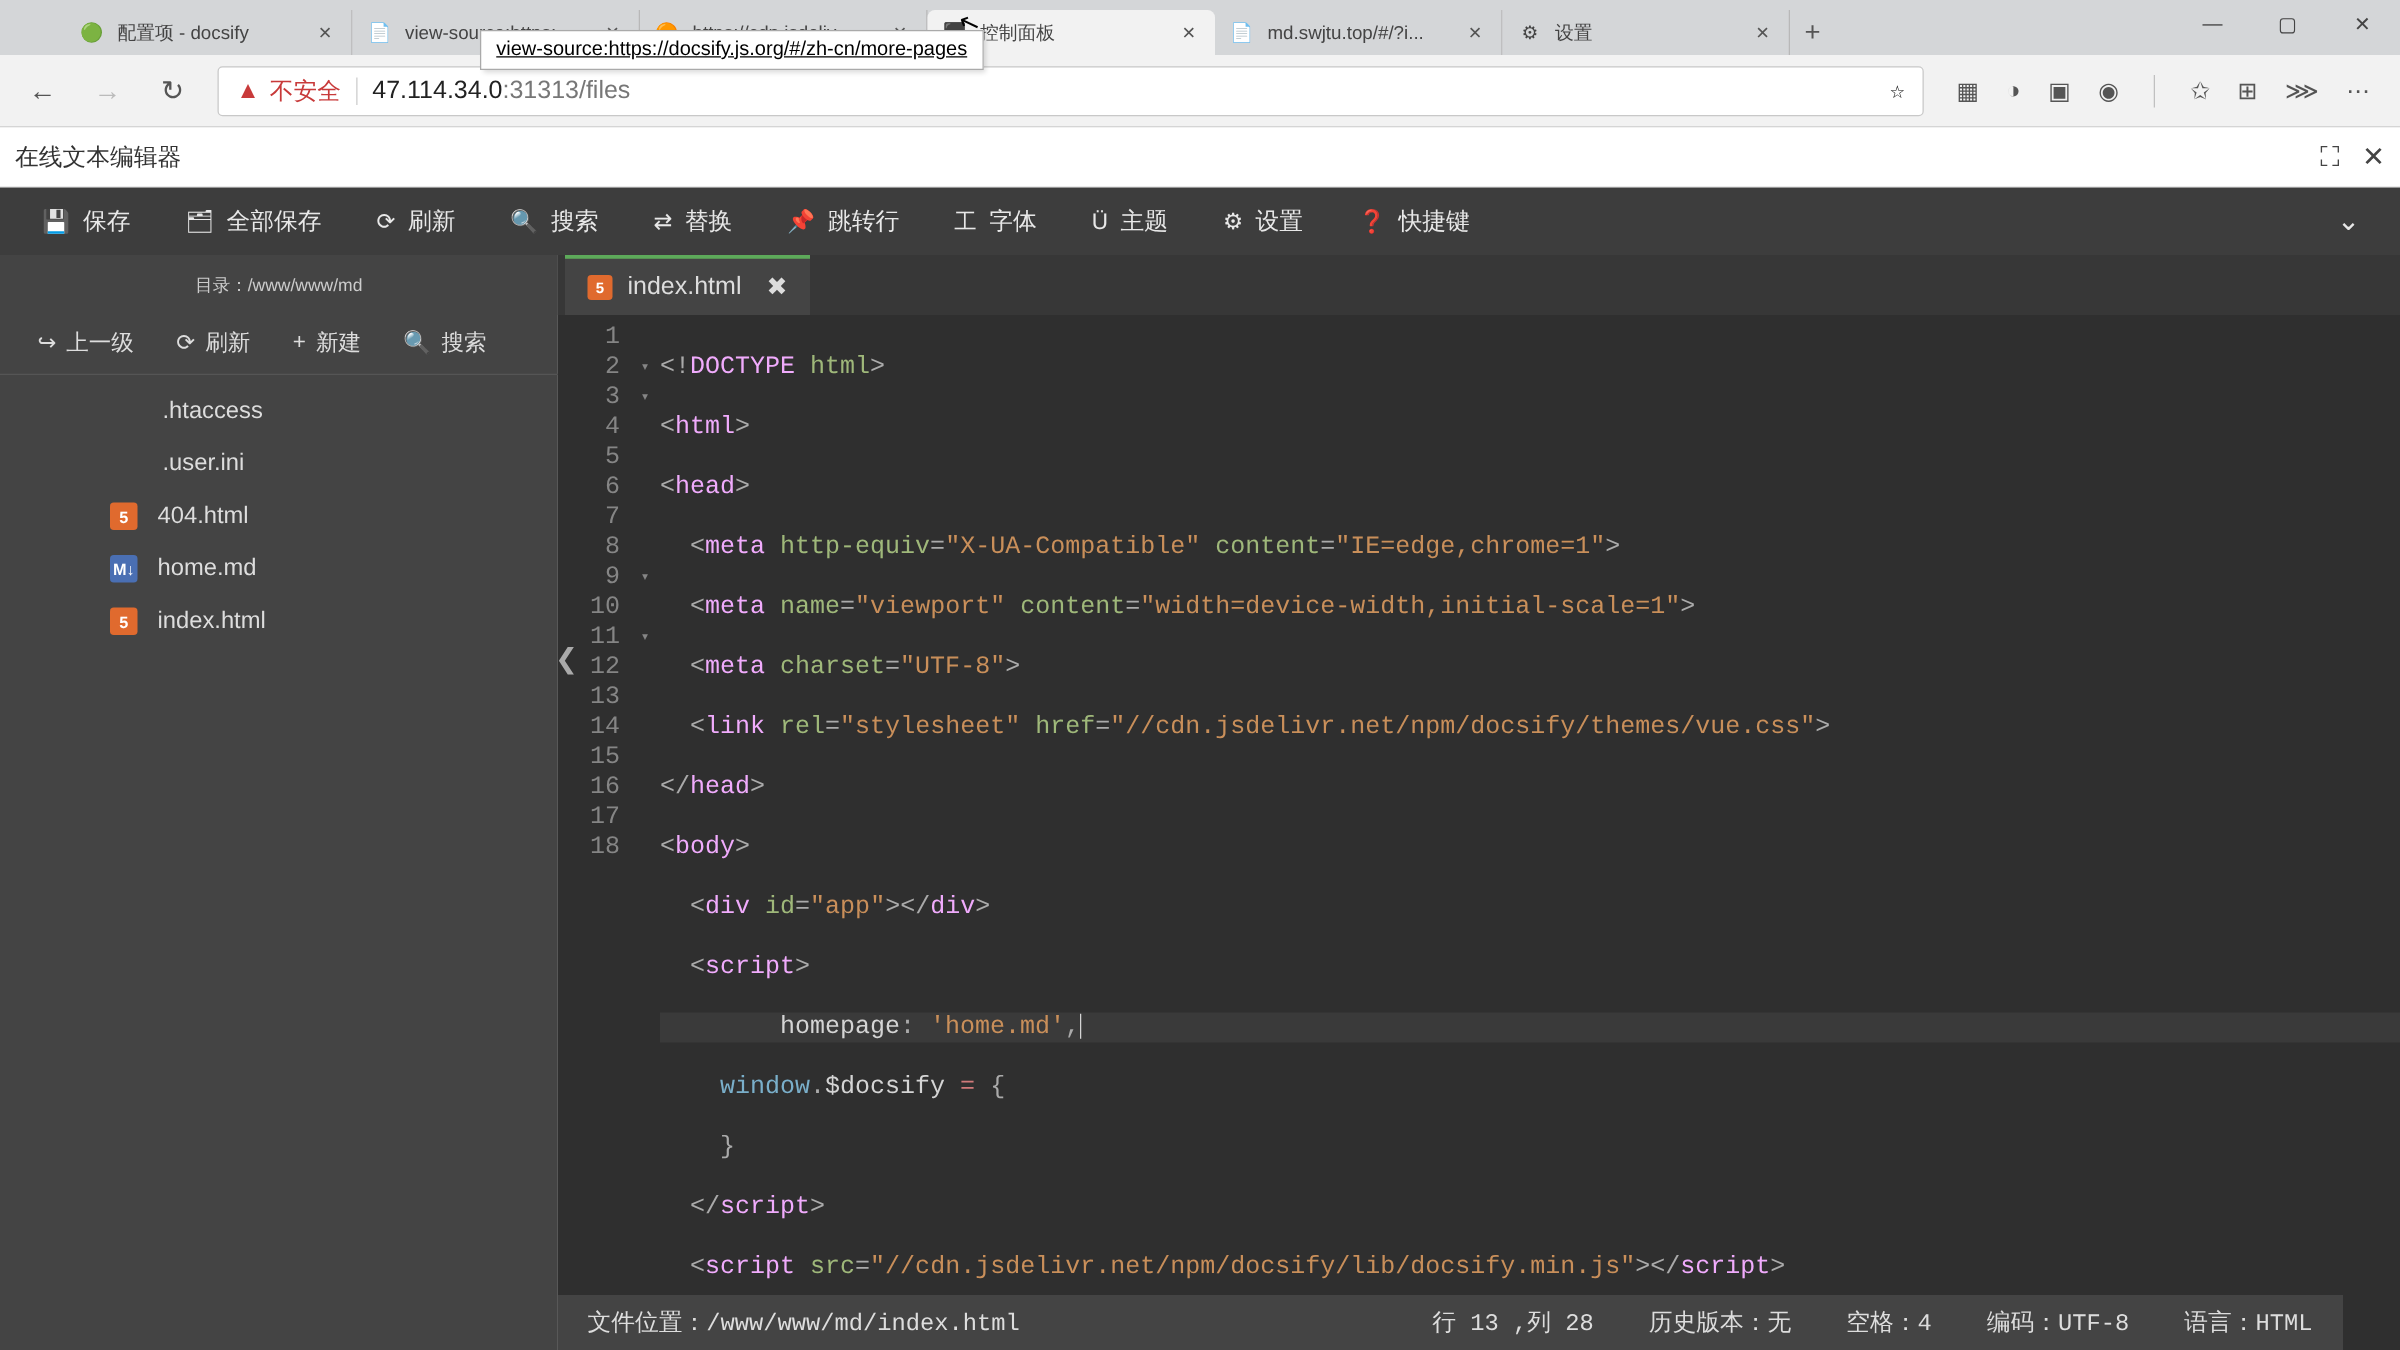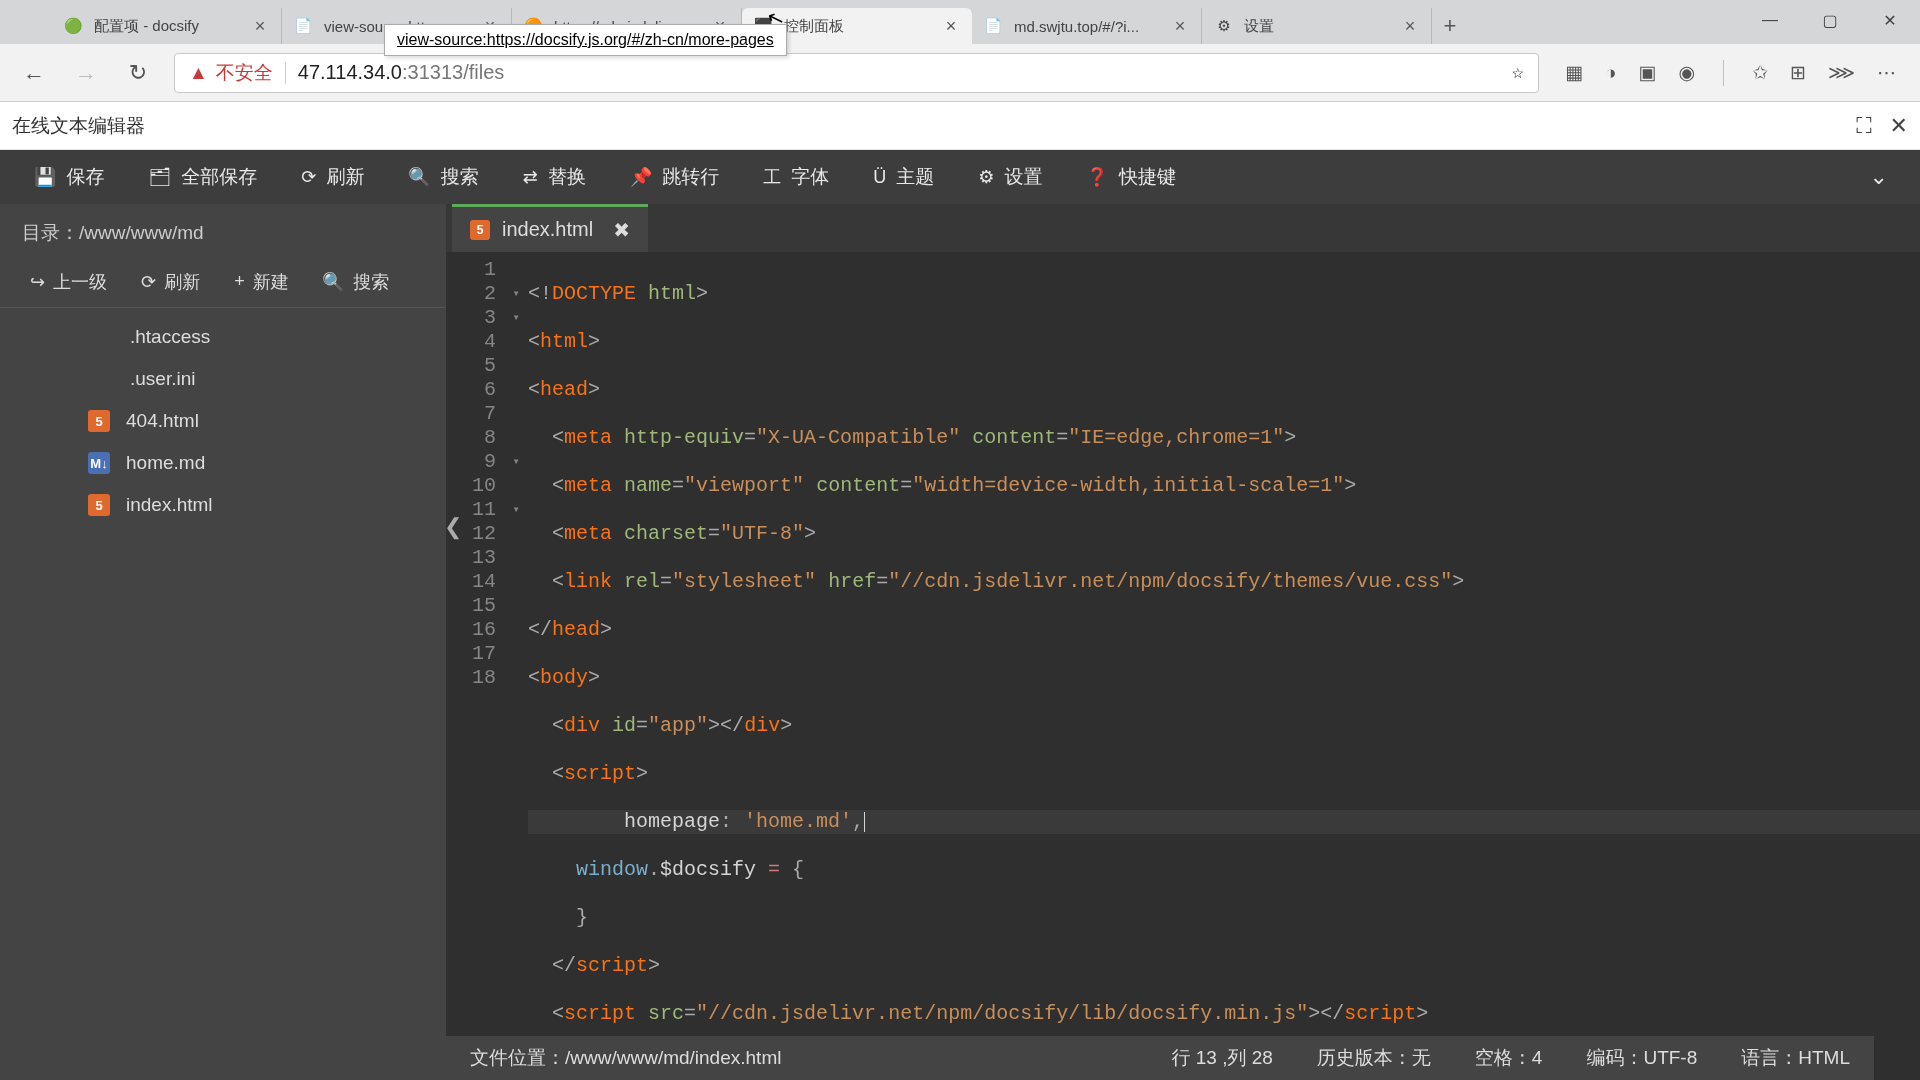--- a/index.html
+++ b/index.html
@@ -43,21 +43,21 @@
 .tool-btn { display: flex; align-items: center; gap: 10px; padding: 0 20px; height: 42px; color: #e8e8e8; font-size: 19px; cursor: pointer; }
 .tool-btn .ico { font-size: 18px; }
 .tool-spacer { flex: 1; }
 .tool-chevron { color: #e8e8e8; font-size: 22px; padding: 0 18px; }
 
 
 .main { display: flex; height: calc(1080px - 44px - 58px - 48px - 54px); }
 
 
 .sidebar { width: 446px; background: #444; color: #ddd; display: flex; flex-direction: column; }
-.dir-label { padding: 16px 22px 10px; font-size: 19px; color: #ccc; }
+.dir-label { padding: 16px 22px 10px; font-size: 14px; color: #ccc; text-align: center; }
 .sidebar-actions { height: 52px; display: flex; align-items: center; padding: 0 18px; gap: 10px; border-bottom: 1px solid #555; }
 .side-act { display: flex; align-items: center; gap: 8px; padding: 0 12px; font-size: 18px; color: #ddd; cursor: pointer; }
 .file-list { flex: 1; padding: 8px 0; }
 .file-item { display: flex; align-items: center; gap: 16px; padding: 10px 22px 10px 88px; font-size: 19px; color: #ddd; cursor: pointer; }
 .file-item .ficon { display: inline-flex; width: 22px; height: 22px; align-items: center; justify-content: center; font-size: 13px; color: #fff; border-radius: 3px; font-weight: bold; }
 .file-item .ficon.html { background: #e06a2e; }
 .file-item .ficon.md { background: #4a6fb3; }
 
 
 .editor { flex: 1; background: #2f2f2f; display: flex; flex-direction: column; position: relative; }
@@ -71,30 +71,30 @@
 .code-area { flex: 1; display: flex; font-family: Consolas, "Courier New", monospace; font-size: 20px; line-height: 24px; overflow: hidden; }
 .gutter { width: 62px; background: #2f2f2f; color: #858585; text-align: right; padding: 6px 12px 0 0; }
 .gutter div { height: 24px; }
 .fold-col { width: 16px; padding-top: 6px; }
 .fold-col div { height: 24px; color: #858585; font-size: 12px; display: flex; align-items: center; justify-content: center; }
 .code-content { flex: 1; padding: 6px 0 0 4px; white-space: pre; color: #d4d4d4; }
 .code-line { height: 24px; }
 .code-line.curr { background: #3a3a3a; }
 .cursor-caret { display: inline-block; border-right: 1px solid #d4d4d4; height: 20px; vertical-align: middle; }
 .pn { color: #aaa; }
-.tg { color: #f97316; }
+.tg { color: #f0abfc; }
 .at { color: #9fb87a; }
 .st { color: #c98f5a; }
 .kw { color: #7aafca; }
 .op { color: #d07a7a; }
 
 
 .status-bar { height: 44px; background: #444; color: #ddd; display: flex; align-items: center; padding: 0 24px; gap: 44px; font-size: 19px; position: fixed; bottom: 0; left: 446px; right: 46px; }
 .status-bar .left { flex: 1; }
-.status-bar .seg { white-space: nowrap; }
+.status-bar .seg { white-space: nowrap; font-family: Liberation Mono, monospace; }
 </style>
 </head>
 <body>
 
 <div class="tab-strip">
   <div class="tab">
     <span class="favicon">🟢</span>
     <span class="tab-title">配置项 - docsify</span>
     <span class="tab-close">×</span>
   </div>

